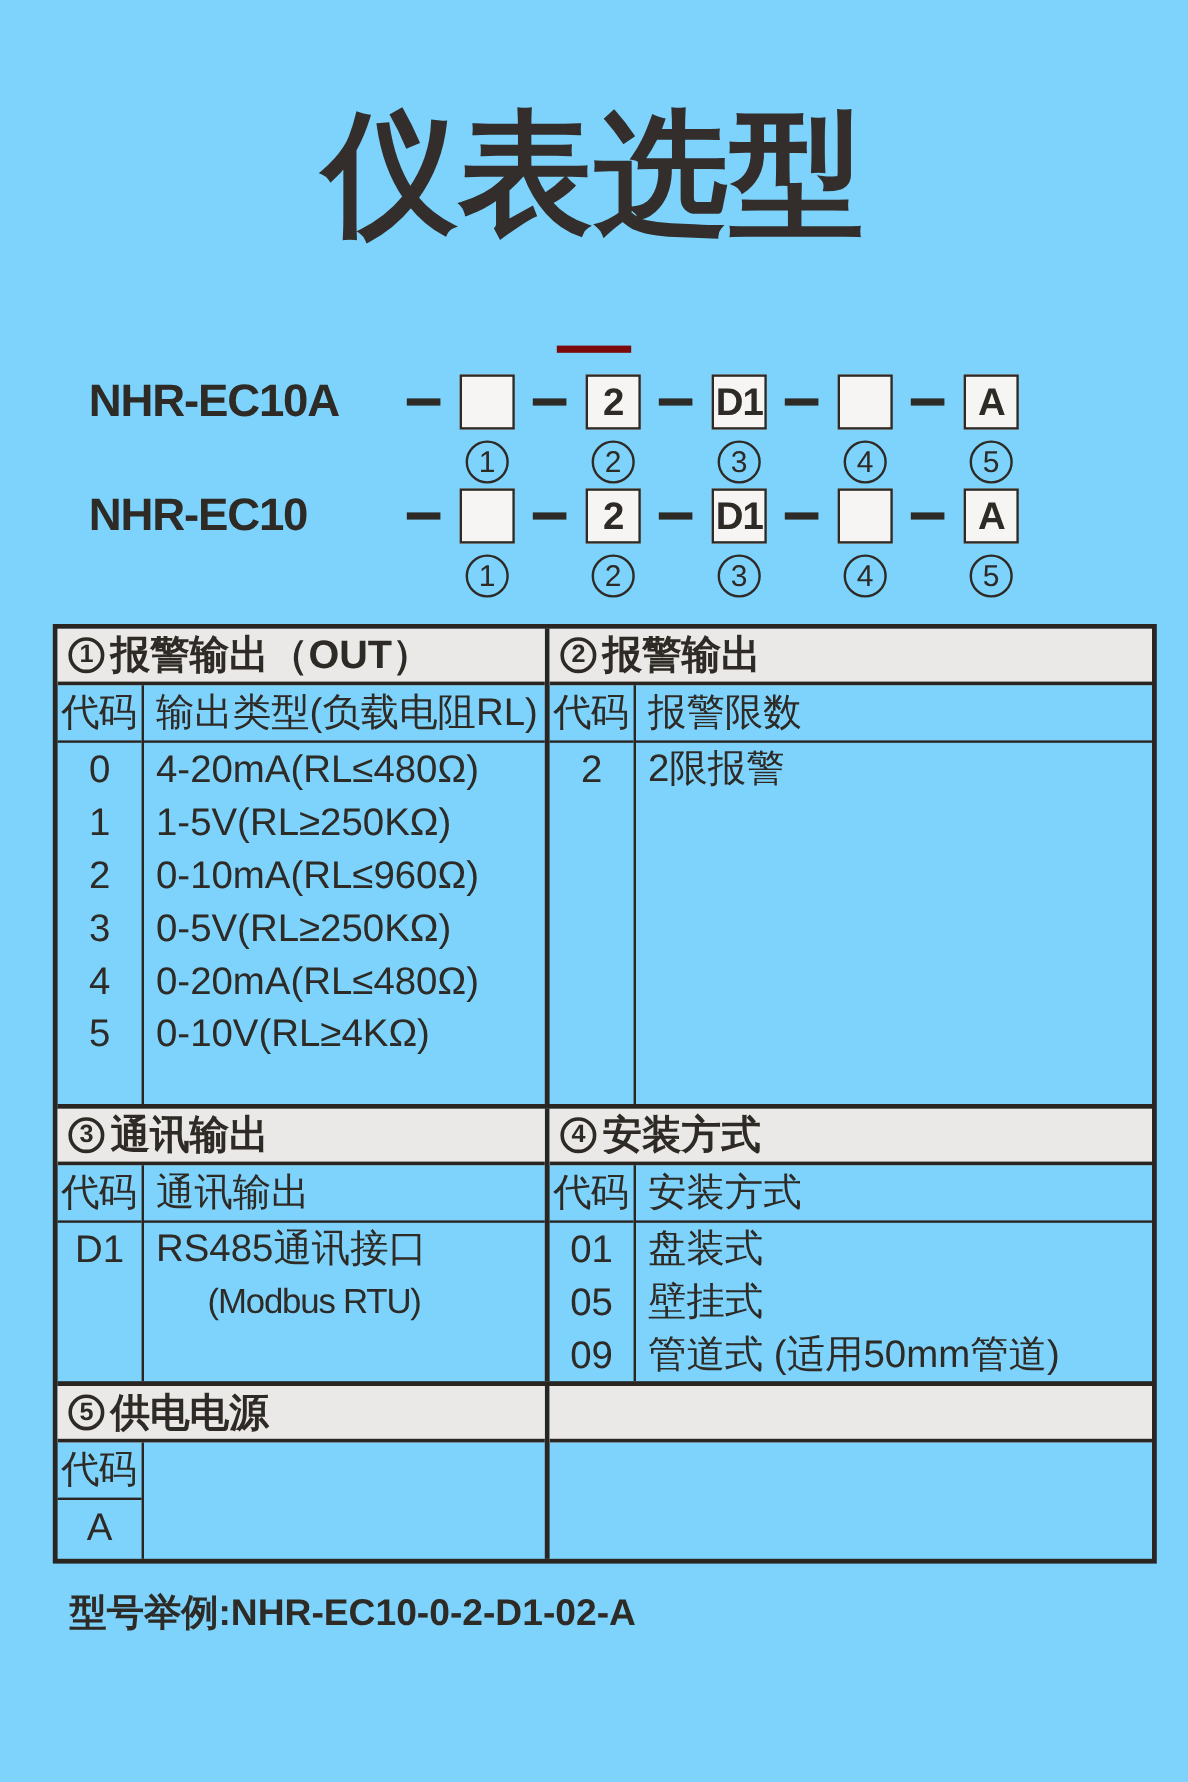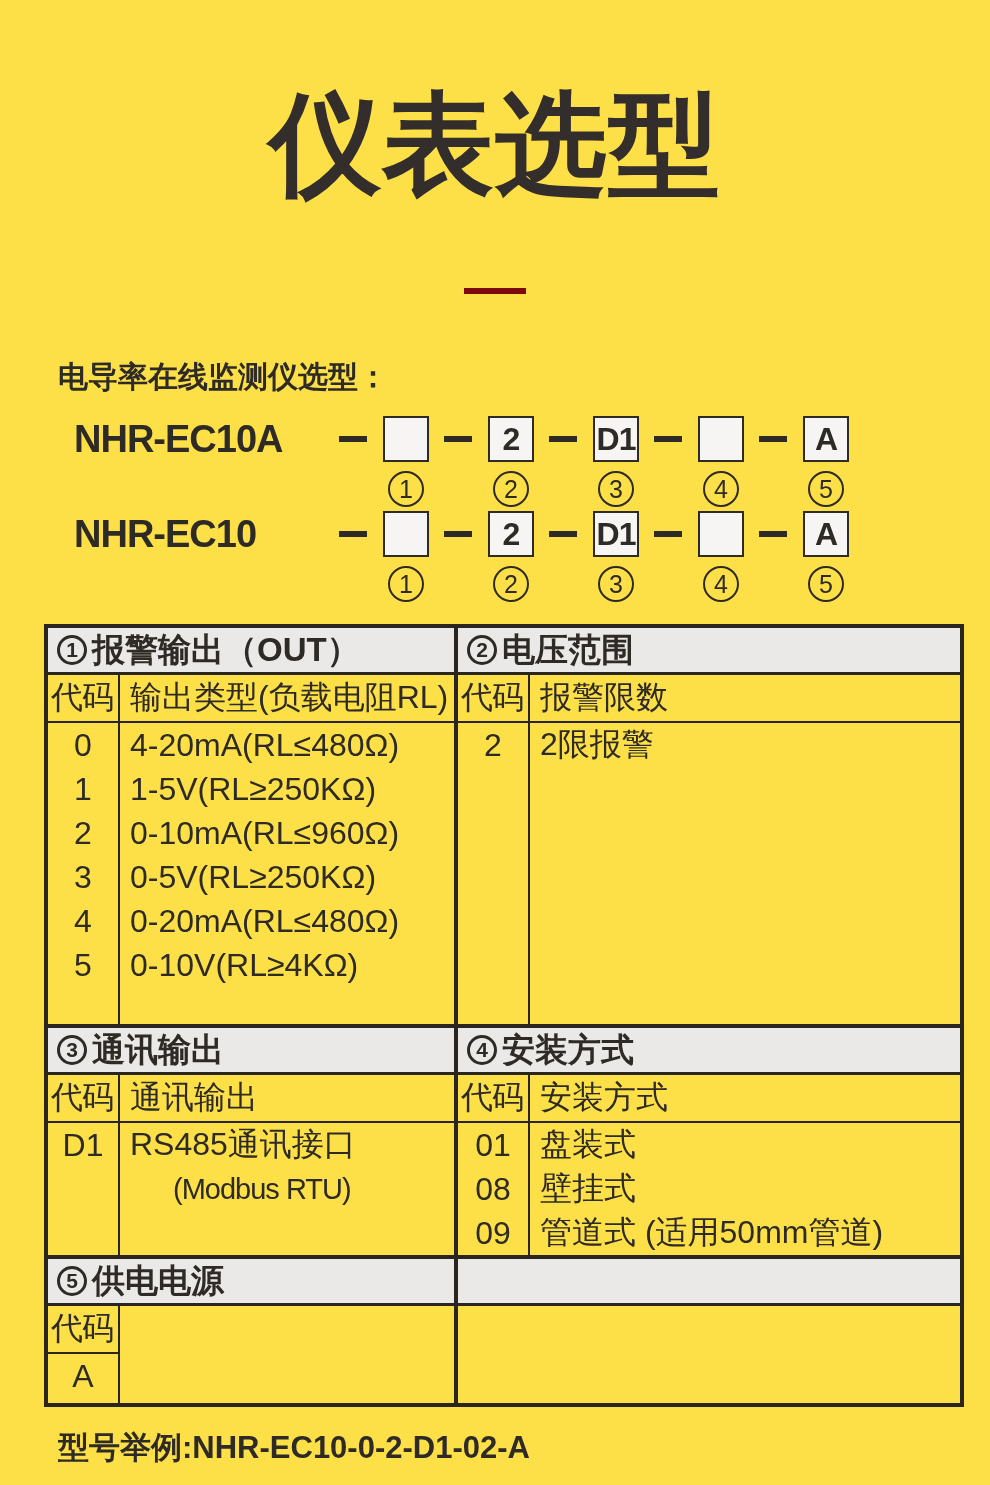--- a/index.html
+++ b/index.html
@@ -1,19 +1,19 @@
 <!DOCTYPE html>
 <html><head>
 <meta charset="utf-8">
 <style>
   * { box-sizing: border-box; margin: 0; padding: 0; }
   html, body { margin: 0; }
   .page {
     width: 990px; height: 1485px; overflow: hidden; position: relative;
-    background: #fde047; color: #2e2a26;
+    background: #7dd3fc; color: #2e2a26;
     font-family: "Liberation Sans", "DejaVu Sans", sans-serif;
   }
   .page-title {
     padding-top: 78px; text-align: center;
     font-size: 112px; font-weight: 900; letter-spacing: 1px; line-height: 1.2;
     color: #332e2b;
   }
   .red-divider {
     width: 62px; height: 6px; background: #7c0a0a; margin: 76px auto 0 auto;
   }
@@ -81,21 +81,20 @@
   }
   .example .val { font-weight: 600; text-align: right; }
 </style>
 </head>
 <body>
 
 <div class="page">
 
   <div class="page-title">仪表选型</div>
   <div class="red-divider"></div>
-  <div class="subtitle">电导率在线监测仪选型：</div>
 
   <div class="model-block">
 
     <div class="model-row">
       <div class="prefix">NHR-EC10A</div>
       <div class="dash"></div>
       <div class="slot">
         <div class="box"></div>
         <div class="circ">1</div>
       </div>
@@ -180,21 +179,21 @@
               <div class="cell">0-20mA(RL≤480Ω)</div>
               <div class="cell">0-10V(RL≥4KΩ)</div>
             </div>
           </div>
         </div>
       </div>
       <div class="half right">
         <div class="sec">
           <div class="sec-header">
             <span class="cnum">2</span>
-            <span>电压范围</span>
+            <span>报警输出</span>
           </div>
           <div class="sec-body">
             <div class="col code">
               <div class="cell-head">代码</div>
               <div class="cell">2</div>
             </div>
             <div class="col desc">
               <div class="cell-head">报警限数</div>
               <div class="cell">2限报警</div>
             </div>
@@ -227,21 +226,21 @@
       <div class="half right">
         <div class="sec">
           <div class="sec-header">
             <span class="cnum">4</span>
             <span>安装方式</span>
           </div>
           <div class="sec-body">
             <div class="col code">
               <div class="cell-head">代码</div>
               <div class="cell">01</div>
-              <div class="cell">08</div>
+              <div class="cell">05</div>
               <div class="cell">09</div>
             </div>
             <div class="col desc">
               <div class="cell-head">安装方式</div>
               <div class="cell">盘装式</div>
               <div class="cell">壁挂式</div>
               <div class="cell">管道式 (适用50mm管道)</div>
             </div>
           </div>
         </div>

